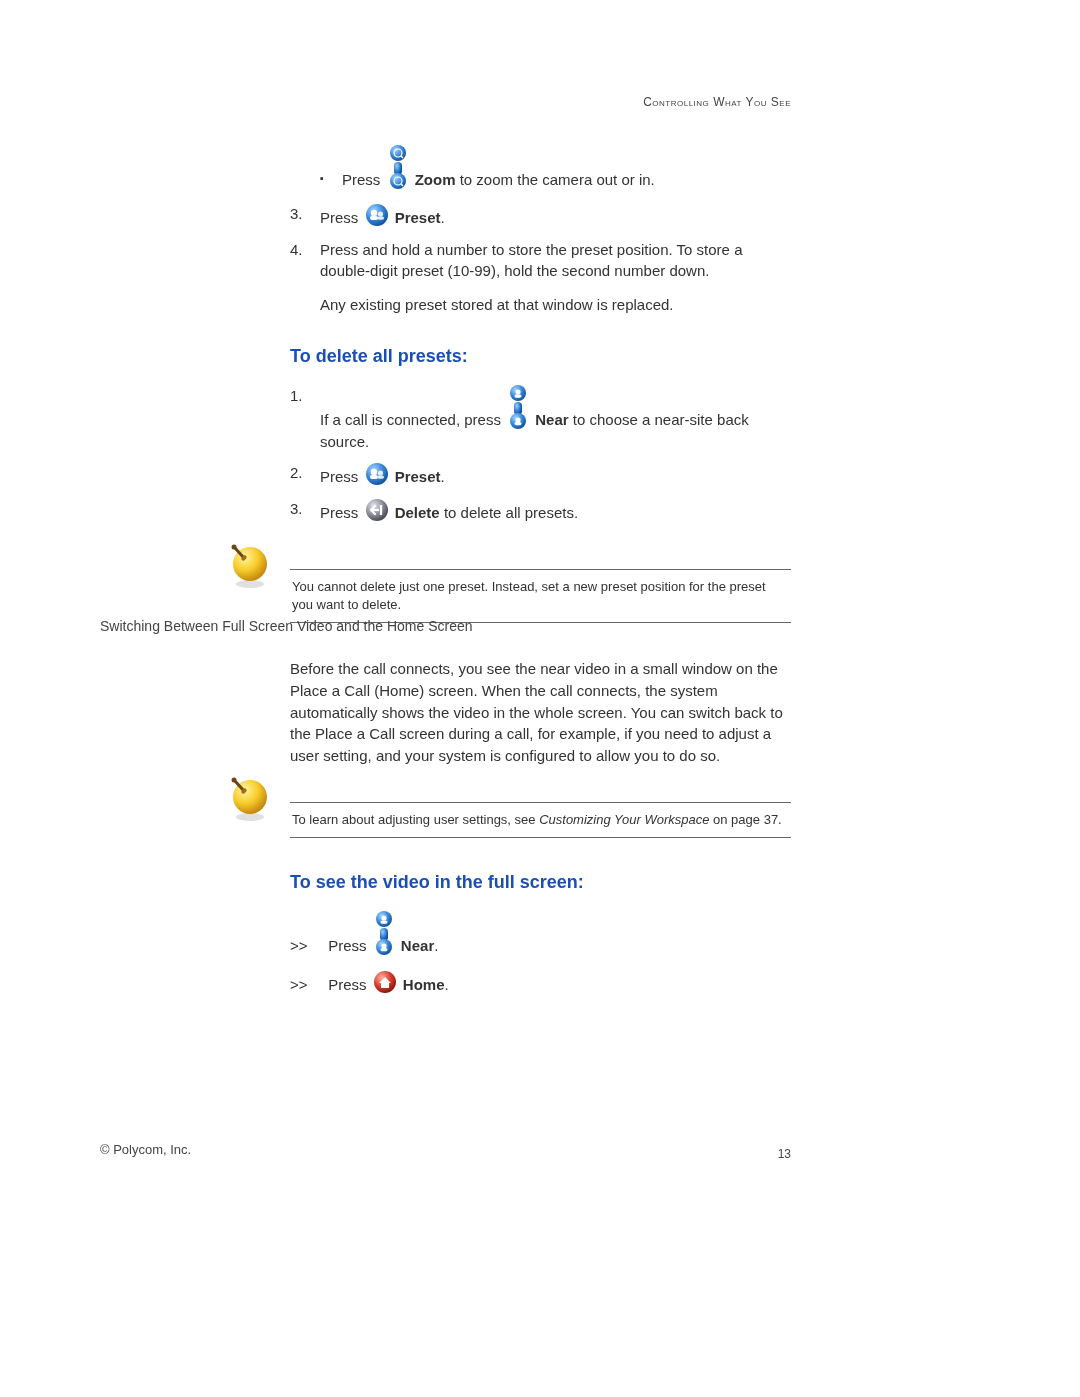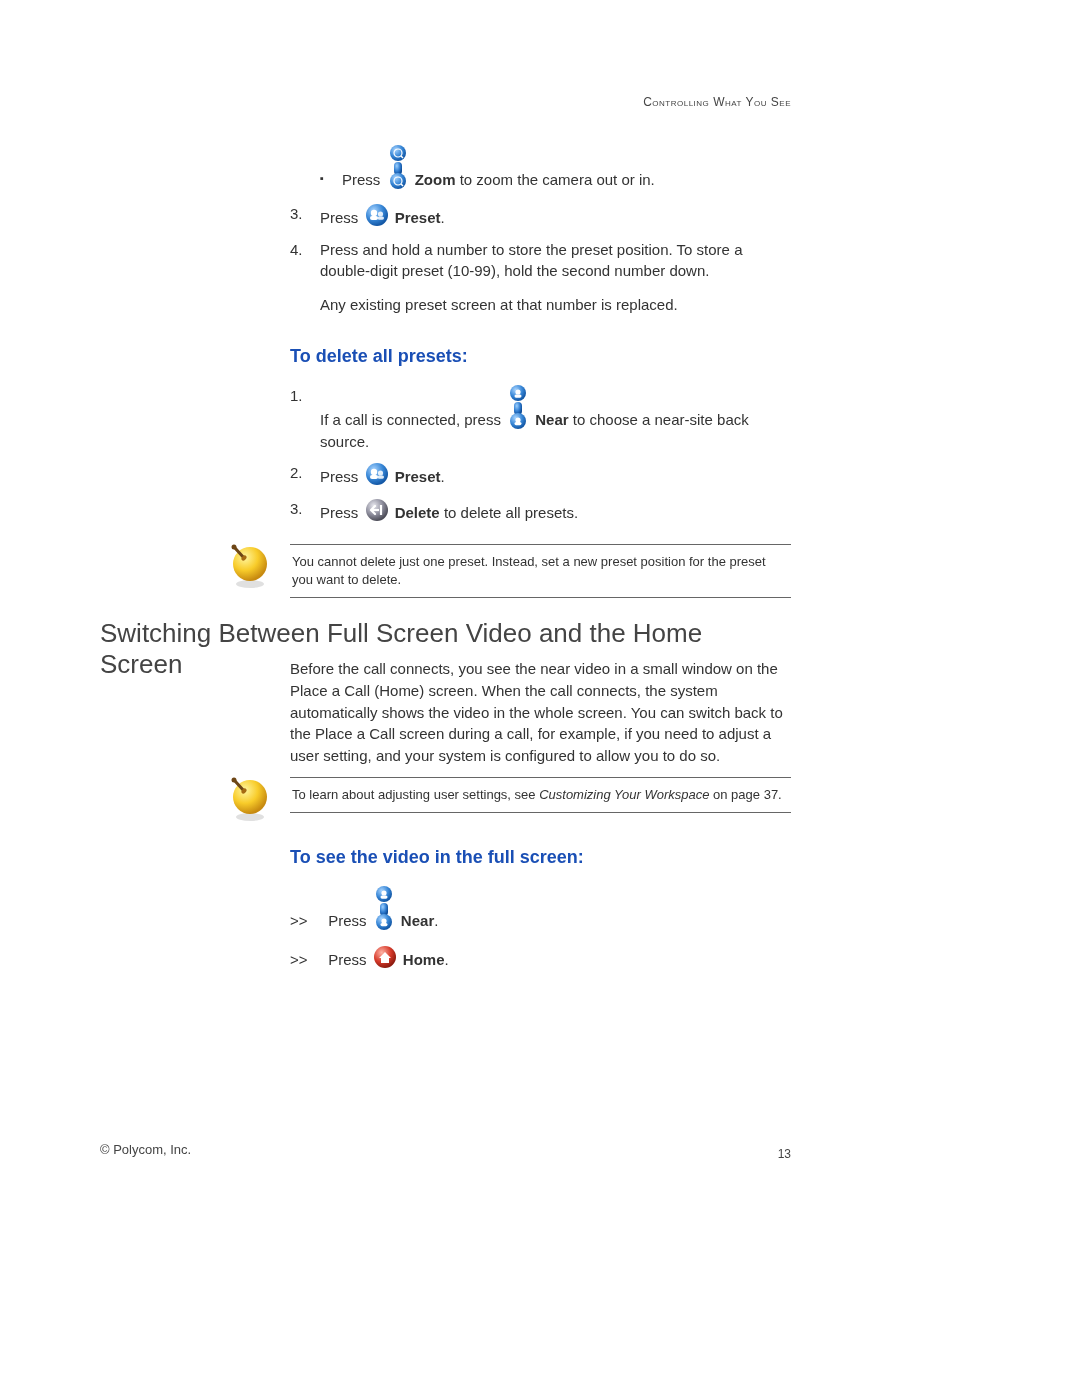--- a/index.html
+++ b/index.html
@@ -98,26 +98,27 @@
     width: 46px;
     height: 46px;
   }
   .note-box {
     flex: 1;
     border-top: 1px solid #666;
     border-bottom: 1px solid #666;
     padding: 8px 2px;
     font-size: 13px;
     line-height: 1.4;
+    margin-top: 25px;
   }
   .section-h {
     position: absolute;
     left: 100px;
     right: 185px;
-    font-size: 26px;
+    font-size: 14px;
     color: #444;
     font-weight: 400;
   }
   .para {
     font-size: 15px;
     line-height: 1.45;
     margin-bottom: 10px;
   }
   .arrow-line {
     font-size: 15px;
@@ -218,21 +219,21 @@
             </svg>
           </span>
           <strong>Preset</strong><span>.</span>
         </span>
       </li>
 
       <li>
         <span class="num">4.</span>
         <span class="body">
           <span>Press and hold a number to store the preset position. To store a double-digit preset (10-99), hold the second number down.</span>
-          <div class="sub-para" style="margin-left:0;">Any existing preset screen at that number is replaced.</div>
+          <div class="sub-para" style="margin-left:0;">Any existing preset stored at that window is replaced.</div>
         </span>
       </li>
     </ol>
 
     <div class="blue-head">To delete all presets:</div>
 
     <ol class="ol">
       <li>
         <span class="num">1.</span>
         <span class="body">

